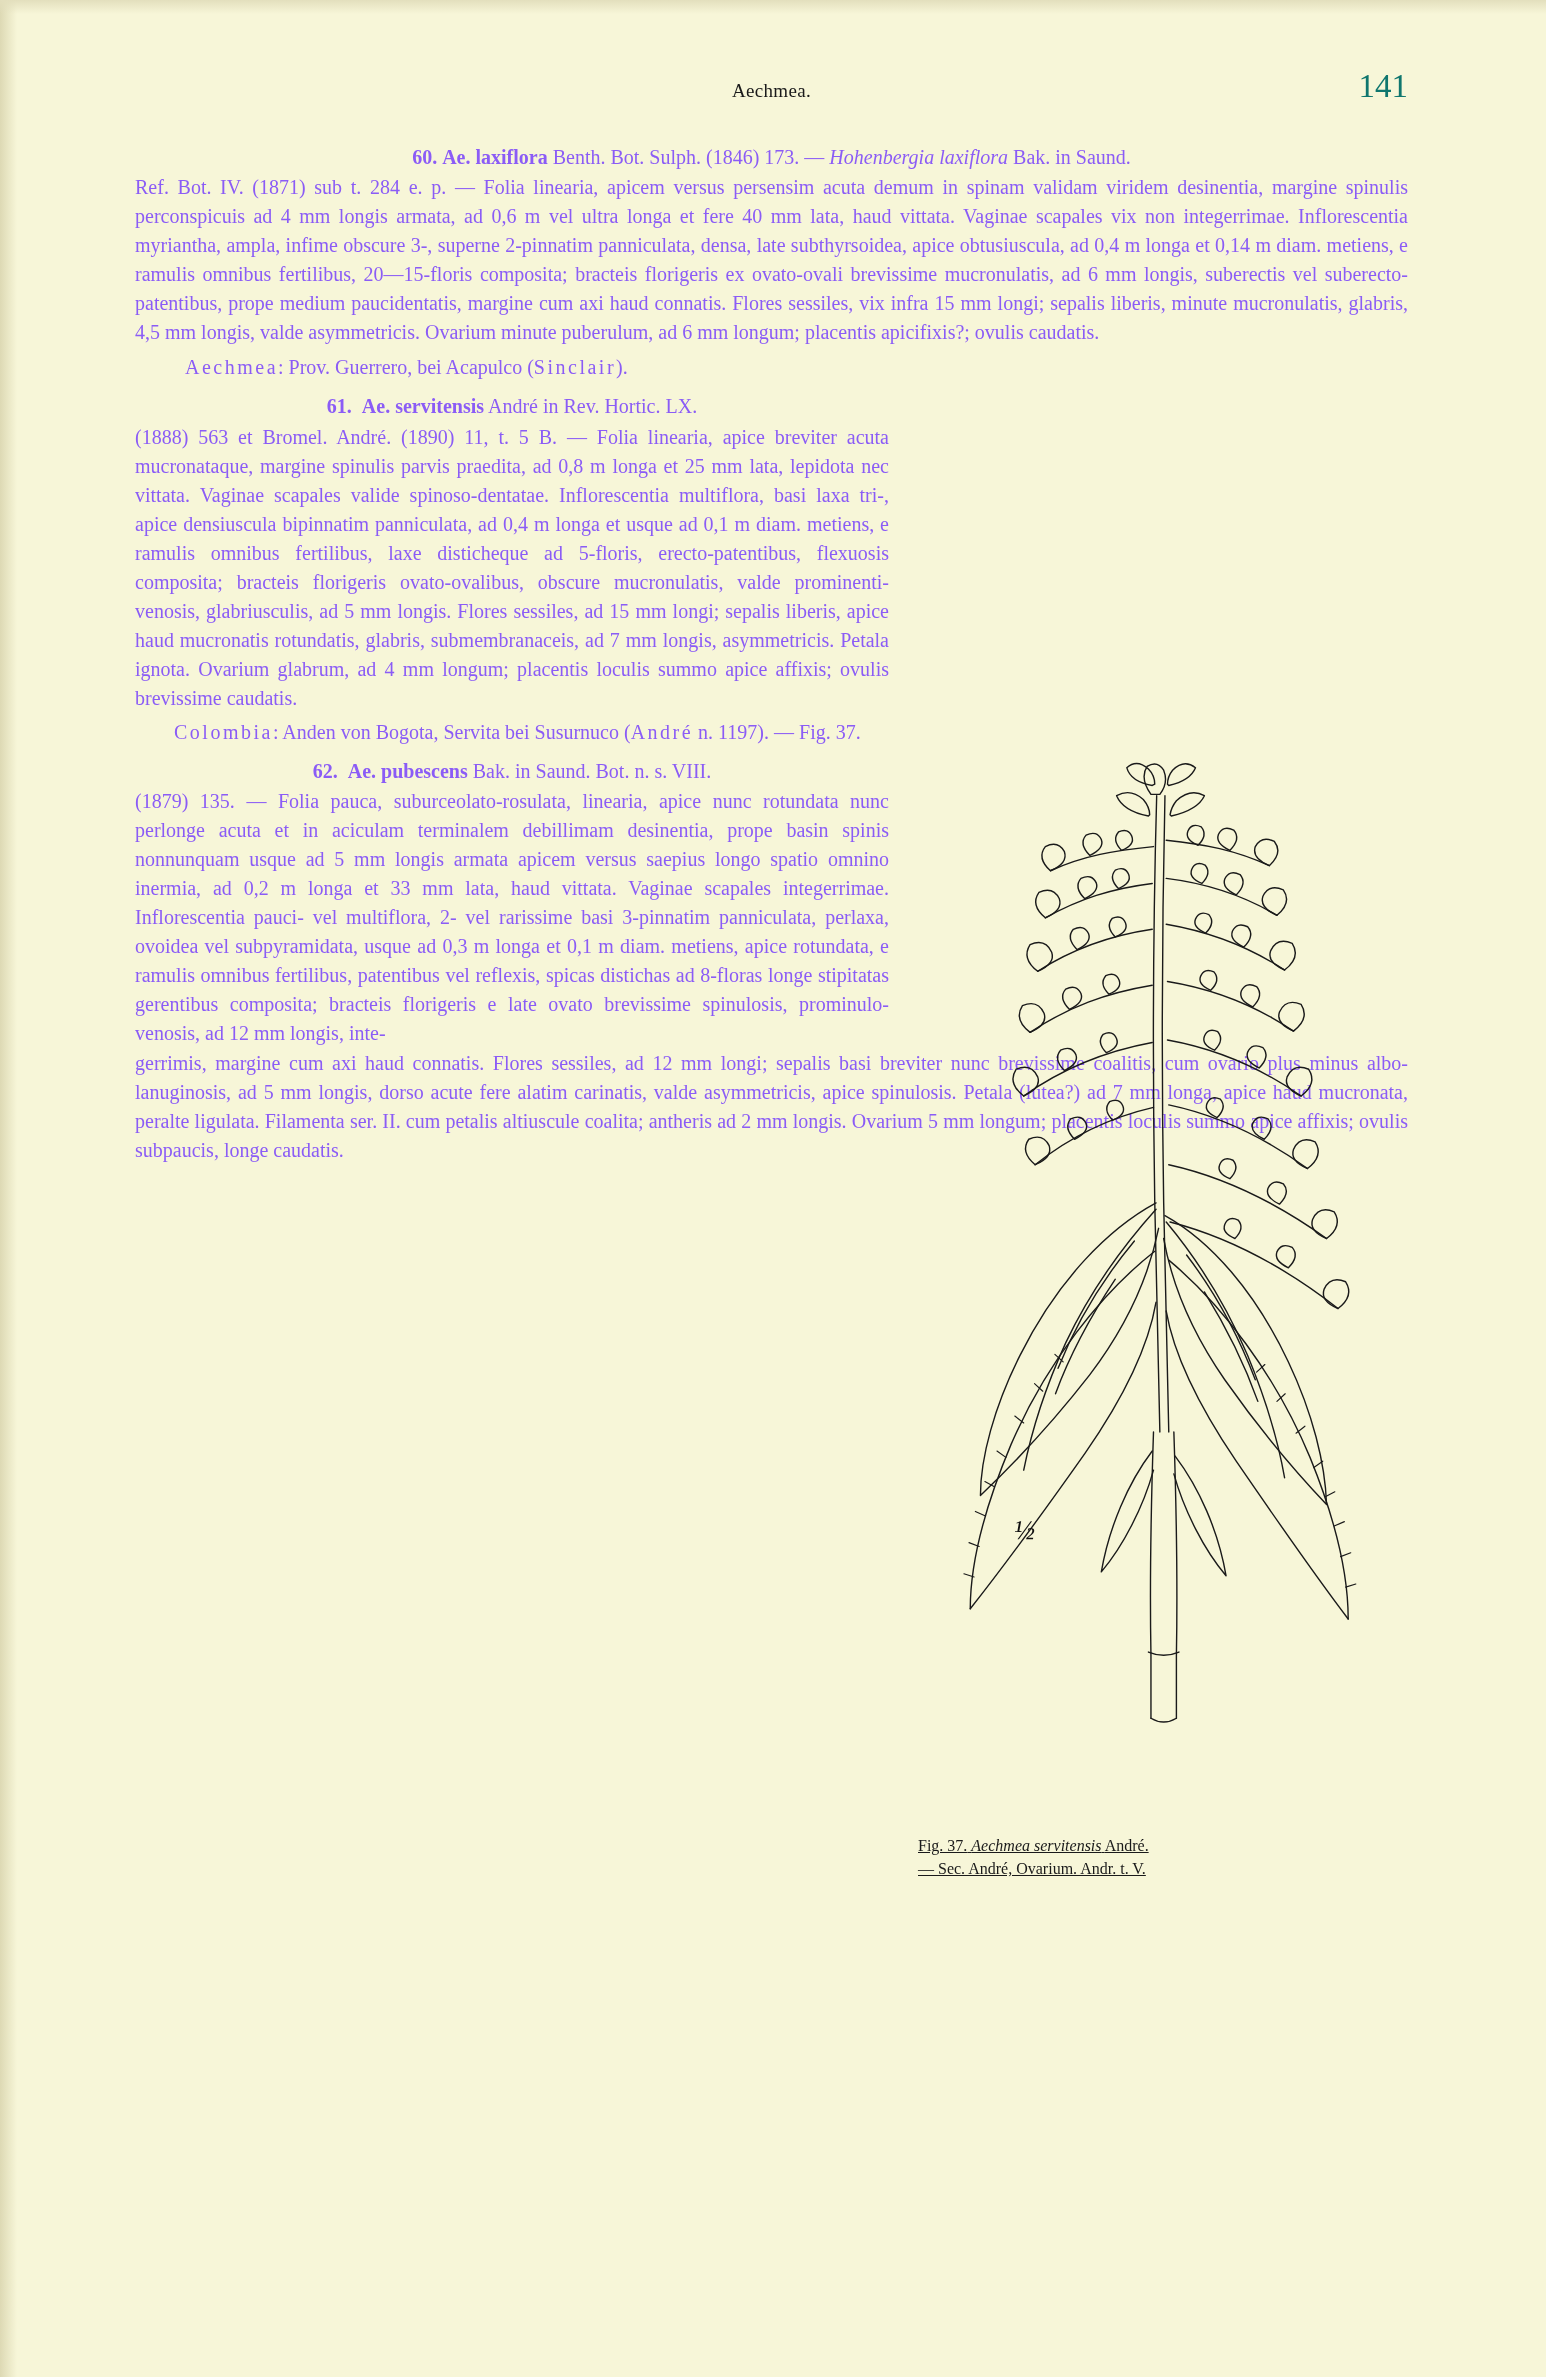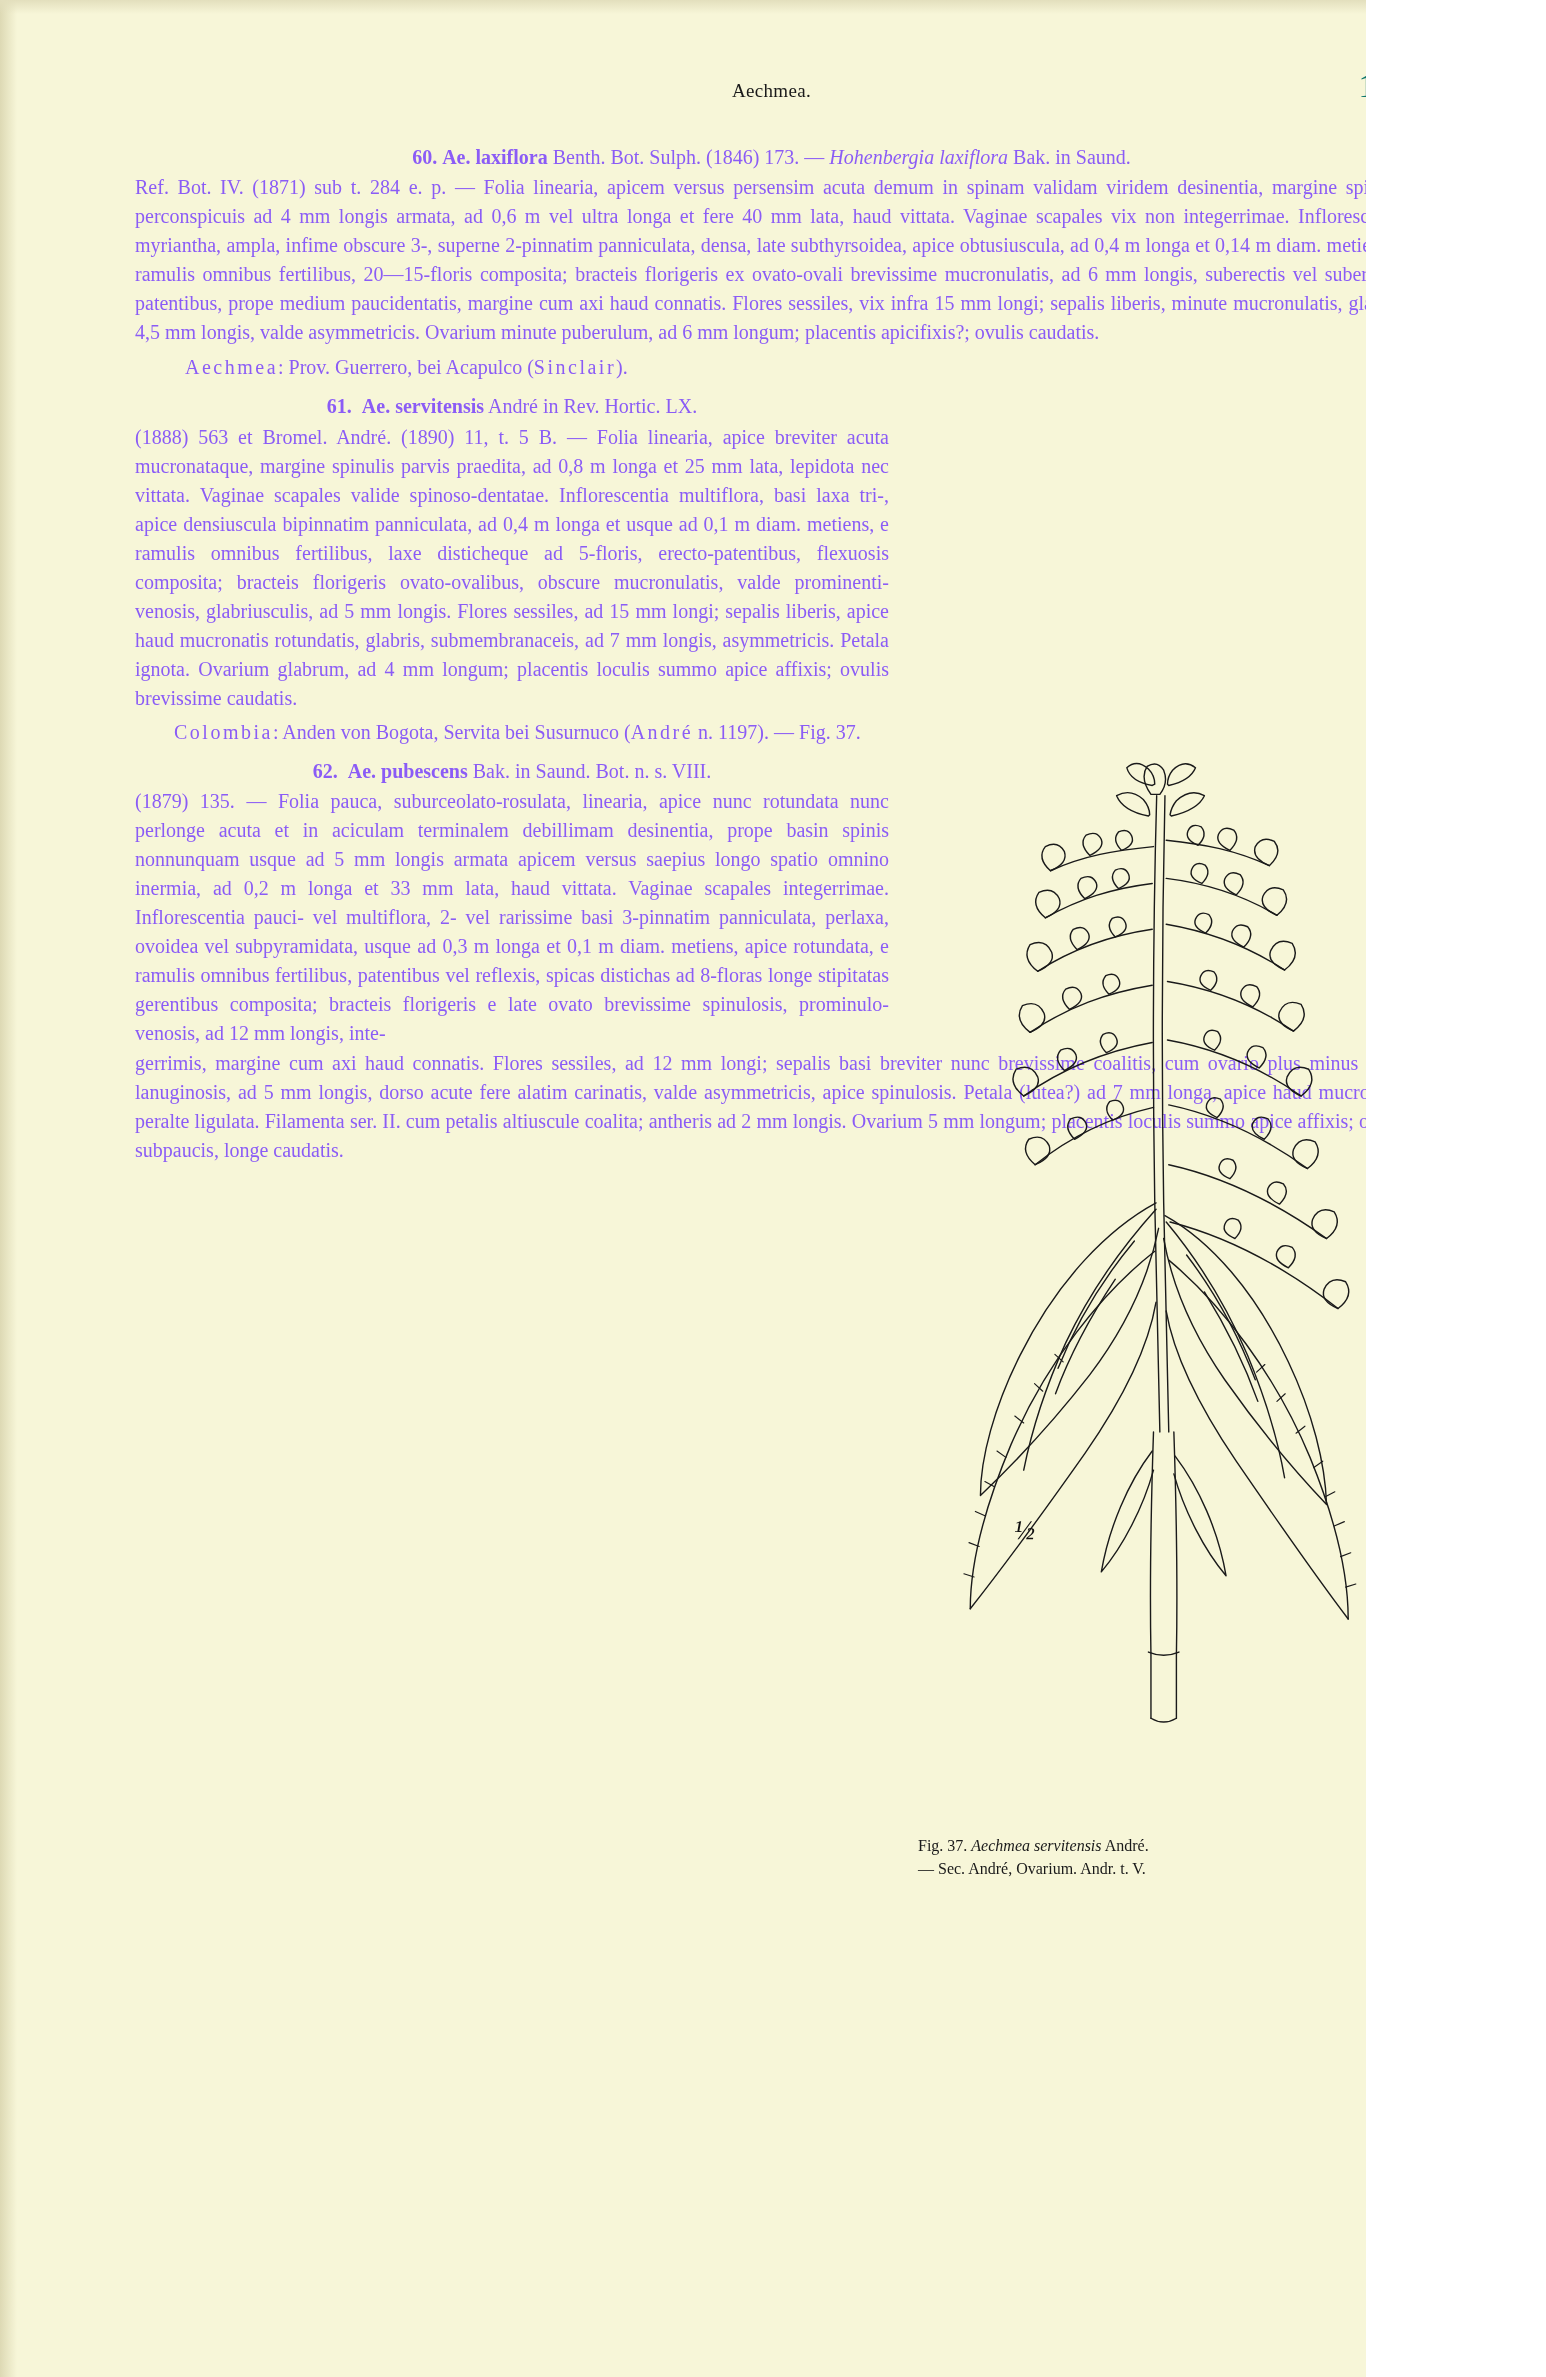--- a/index.html
+++ b/index.html
@@ -5,21 +5,21 @@
   html, body {
     margin: 0;
     padding: 0;
     background: #ffffff;
   }
   body {
     font-family: "Liberation Serif", serif;
   }
   .page {
     position: relative;
-    width: 1366px;
+    width: 1546px;
     height: 2377px;
     background: #f7f6d8;
     overflow: hidden;
     box-sizing: border-box;
   }
   
   .page-edge-left {
     position: absolute;
     left: 0; top: 0;
     width: 16.5px; height: 100%;
@@ -94,20 +94,21 @@
     height: 1095px;
   }
   .fig-caption {
     position: absolute;
     bottom: 3.8px;
     left: 19px;
     right: 0;
     font-size: 16px;
     line-height: 23px;
     color: #1a1a1a;
+    text-decoration: underline;
   }
   .fig-caption .cap-line {
     display: block;
     white-space: nowrap;
   }
   .fig-caption .i { font-style: italic; }
 
   .col-left {
     width: 754px;
   }

